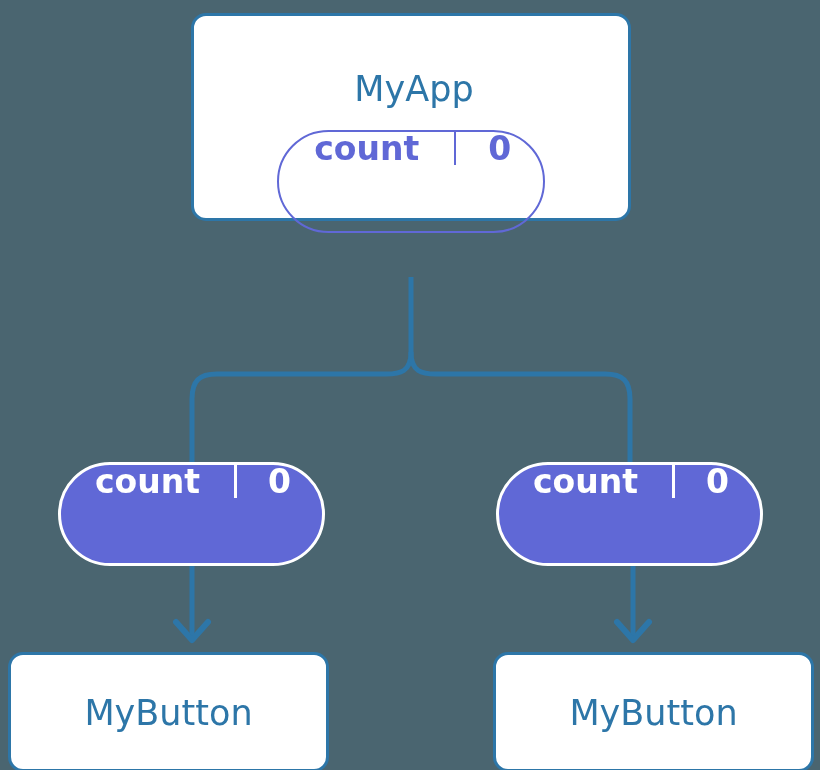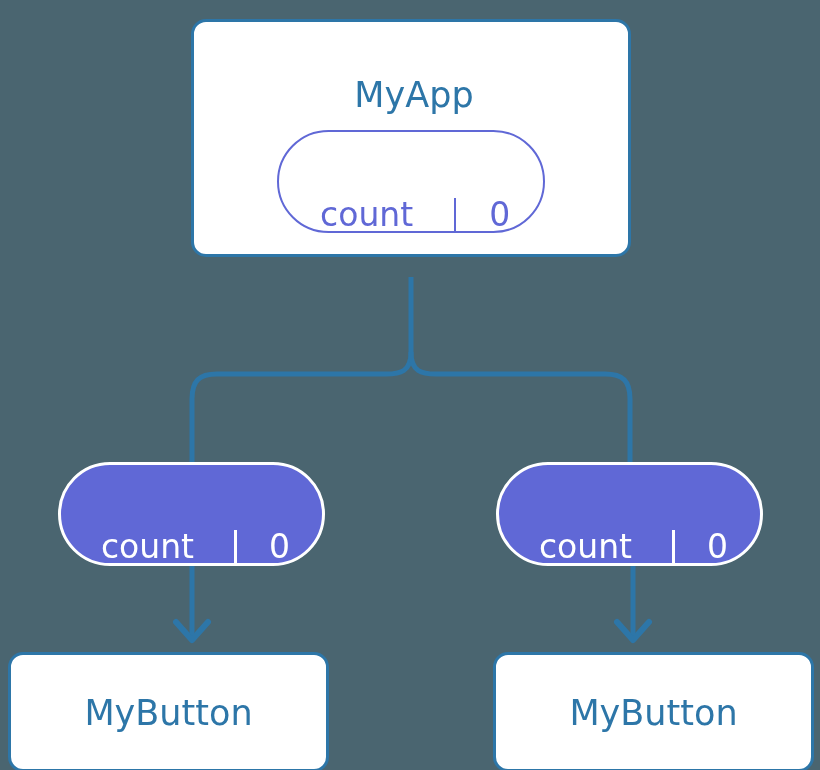--- a/index.html
+++ b/index.html
@@ -49,23 +49,23 @@
     font-size: 35px;
     font-weight: 400;
     text-align: center;
     line-height: 1;
     white-space: nowrap;
   }
 
   
   #myapp-card {
     left: 191px;
-    top: 19px;
+    top: 13px;
     width: 440px;
-    height: 238px;
+    height: 208px;
   }
   #myapp-title {
     position: absolute;
     left: 0;
     top: 56px;
     width: 440px;
   }
 
   
   .mybutton-card {
@@ -78,24 +78,25 @@
   .mybutton-title {
     position: absolute;
     left: 0;
     top: 41px;
     width: 100%;
   }
 
   
   .pill {
     display: flex;
-    align-items: flex-end;
+    align-items: flex-start;
     border-radius: 999px;
     box-sizing: border-box;
     overflow: hidden;
+    font-weight: bold;
   }
   .pill-label, .pill-value {
     display: flex;
     align-items: center;
     justify-content: center;
     font-size: 33px;
     line-height: 1;
     white-space: nowrap;
     box-sizing: border-box;
   }

